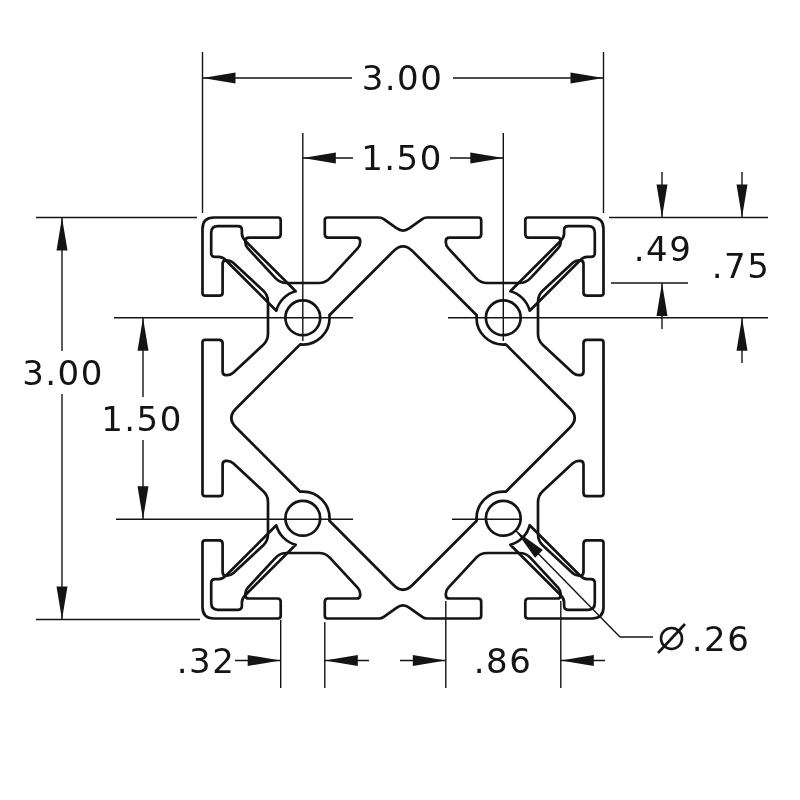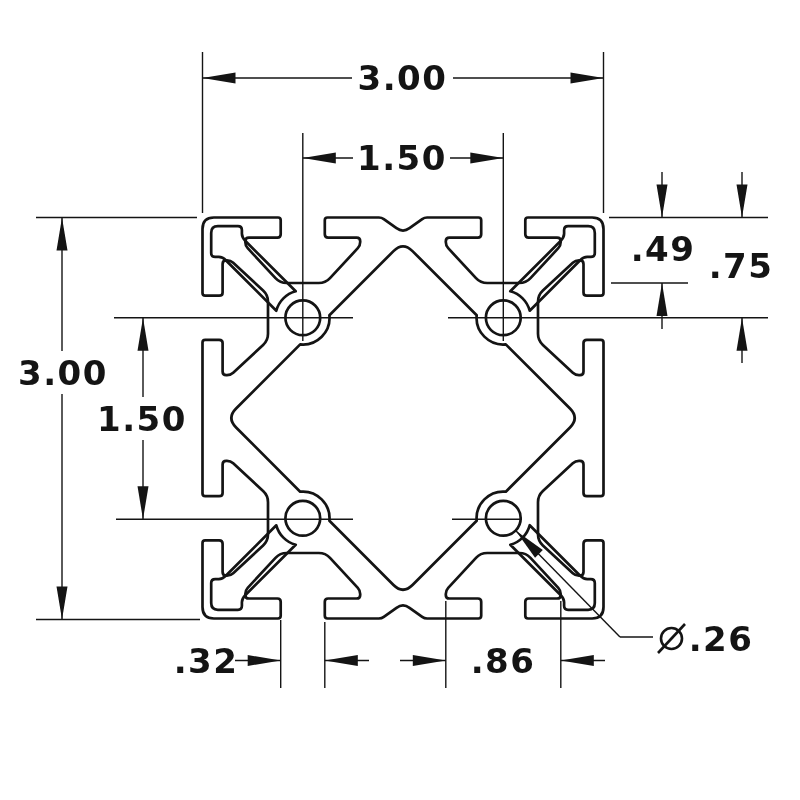--- a/index.html
+++ b/index.html
@@ -1,16 +1,16 @@
 <!DOCTYPE html>
 <html><head>
 <meta charset="utf-8">
 <style>
   html,body{margin:0;padding:0;background:#ffffff;}
-  #stage{width:671px;height:800px;position:relative;background:#5eead4;font-weight:bold;}
+  #stage{width:671px;height:800px;position:relative;background:#5eead4;}
   svg{display:block;}
   text.dim{
     font-family:"DejaVu Sans","Liberation Sans",sans-serif;
     font-size:34px;
     fill:#141414;
     letter-spacing:1.5px;
     text-anchor:middle;
   }
   .thin{stroke:#141414;stroke-width:1.4;fill:none;stroke-linecap:butt;}
   .profile{stroke:#141414;stroke-width:2.7;fill:none;stroke-linejoin:round;stroke-linecap:round;}

